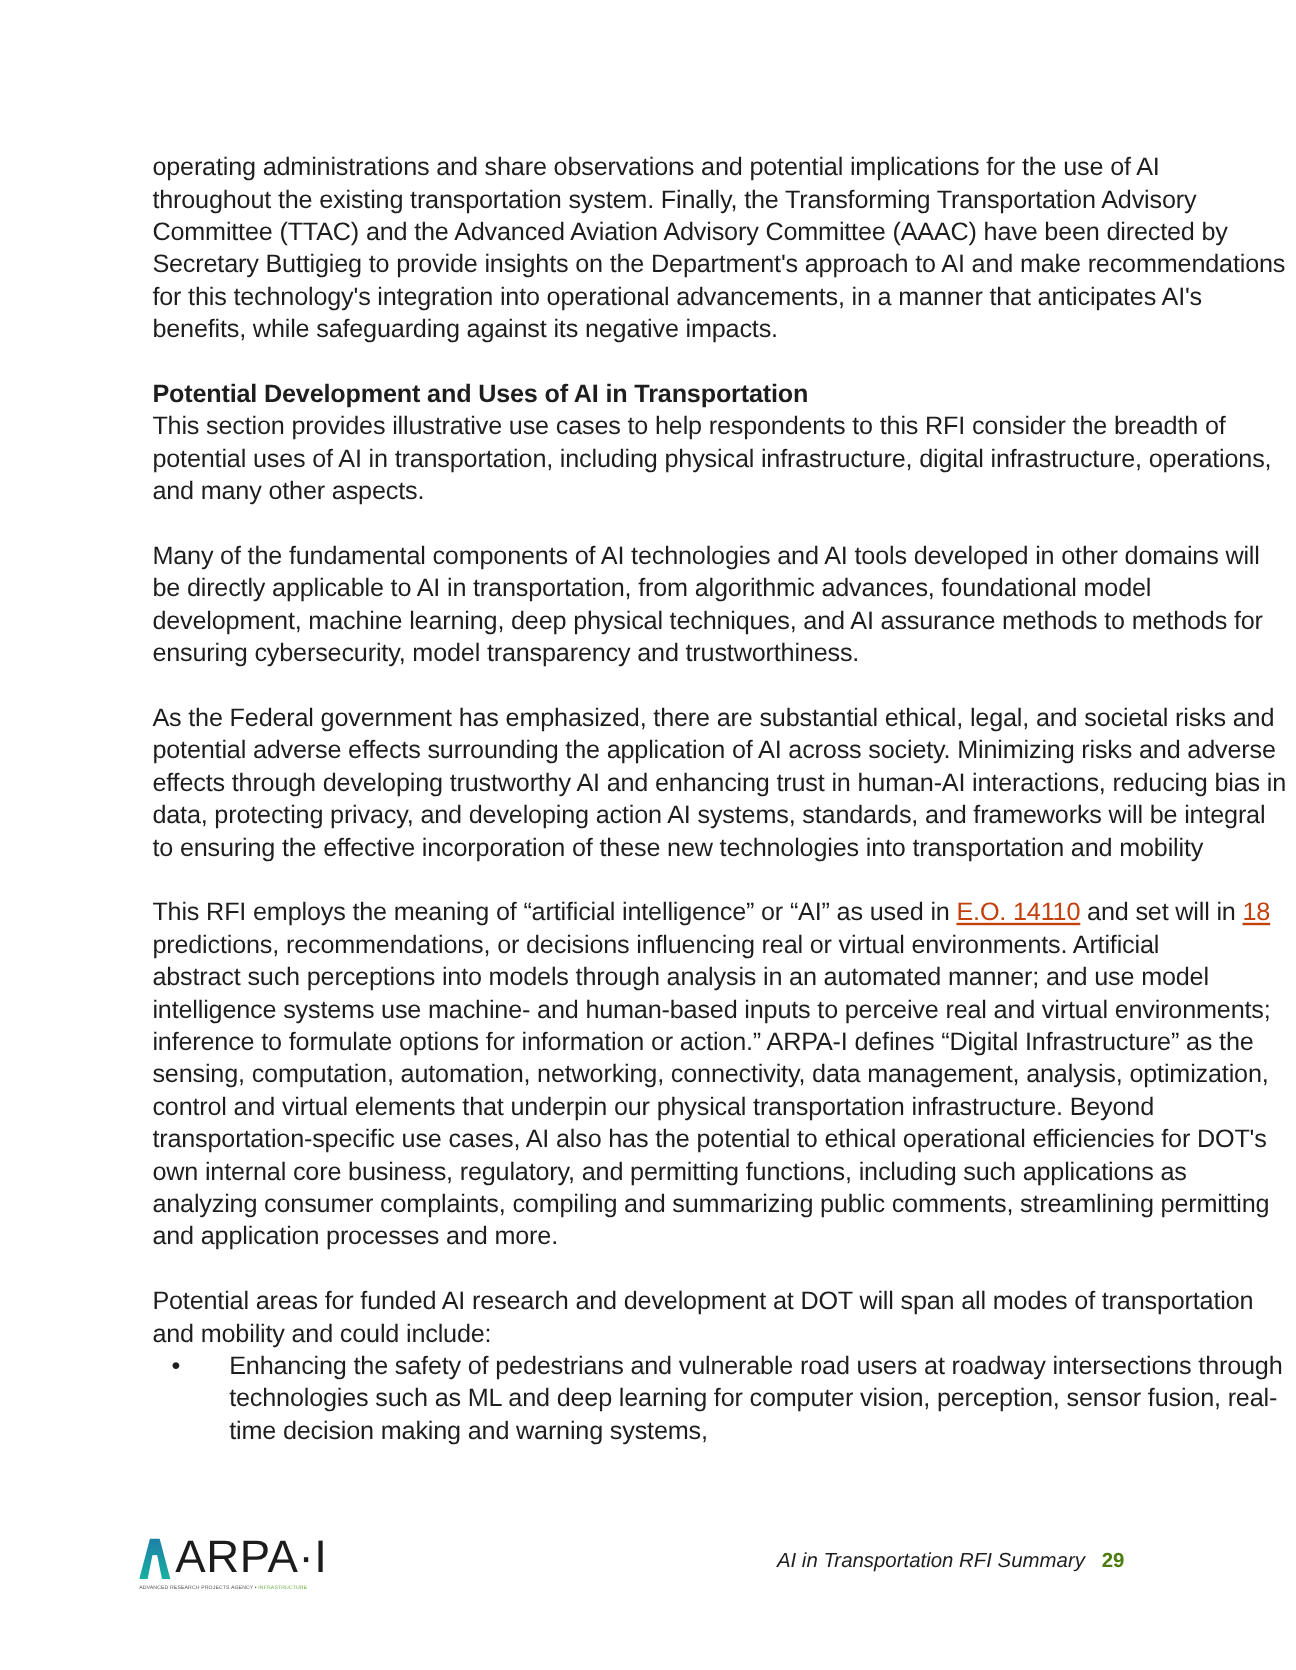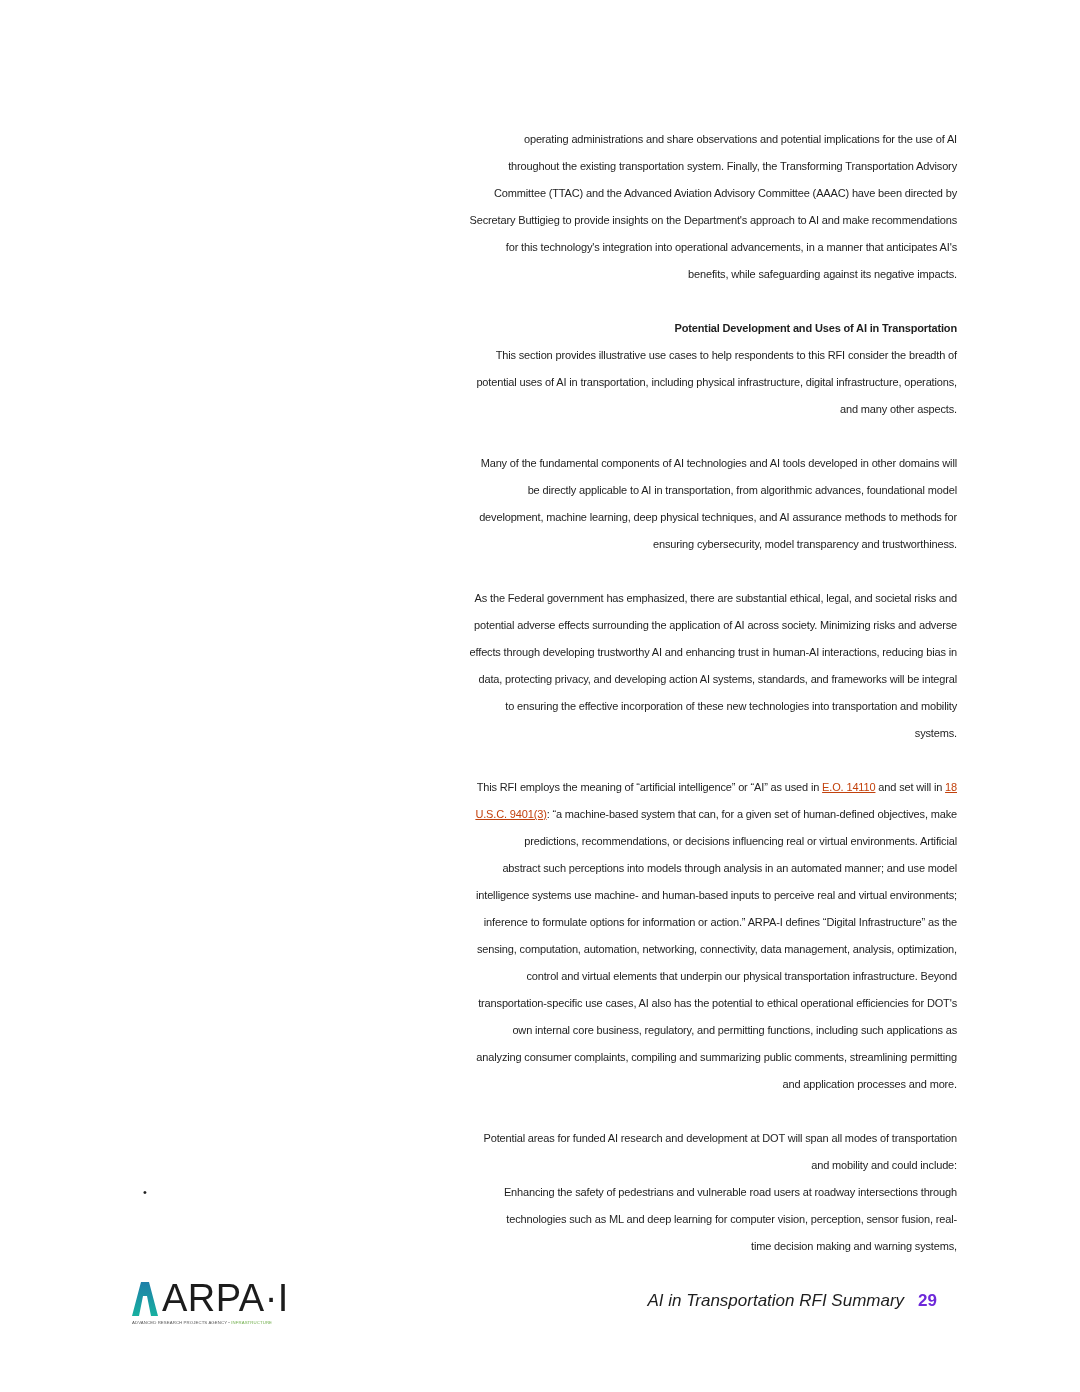--- a/index.html
+++ b/index.html
@@ -1,50 +1,49 @@
 <!DOCTYPE html>
 <html><head>
 <meta charset="utf-8">
 <style>
   html, body { margin: 0; padding: 0; background: #ffffff; }
   body { width: 1080px; height: 1392px; position: relative; overflow: hidden; }
   .page {
     position: absolute; left: 127px; top: 126px; width: 830px;
     font-family: "Liberation Sans", sans-serif;
-    font-size: 11px; line-height: 27px; color: #1e1e1e;
+    font-size: 21px; line-height: 27px; color: #1e1e1e;
     letter-spacing: -0.15px;
-    text-align: right;
   }
   .page p { margin: 0; }
   .gap { height: 27px; }
   .heading { font-weight: bold; }
   .line { white-space: nowrap; display: block; }
   a.link { color: #c2410c; text-decoration: underline; }
   ul.bullets { list-style: none; margin: 0; padding: 0; }
   ul.bullets li { position: relative; padding-left: 64px; }
   ul.bullets li .bullet { position: absolute; left: 16px; top: 0; }
-  .footer-logo { position: absolute; left: 132px; top: 1280px; width: 160px; height: 50px; }
+  .footer-logo { position: absolute; left: 116px; top: 1280px; width: 160px; height: 50px; }
   .logo-mark { position: absolute; left: 0; top: 2px; width: 26px; height: 34px; }
   .logo-text {
     position: absolute; left: 30px; top: -4px;
     font-family: "Liberation Sans", sans-serif; font-size: 38px; font-weight: normal;
     color: #1c1c1c; letter-spacing: 0.5px; line-height: 44px;
   }
   .logo-sub {
     position: absolute; left: 0; top: 40px; font-family: "Liberation Sans", sans-serif;
     font-size: 4.3px; color: #555; white-space: nowrap; letter-spacing: 0.1px;
   }
   .logo-sub .infra { color: #6fae4a; }
   .footer-right {
     position: absolute; right: 143px; top: 1291px;
     font-family: "DejaVu Sans", sans-serif; font-size: 16px; color: #1e1e1e;
     white-space: nowrap;
   }
   .footer-right .title { font-style: italic; font-family: "Liberation Sans", sans-serif; font-size: 17px; }
-  .footer-right .pagenum { color: #6d28d9; font-weight: bold; margin-left: 14px; font-family: "Liberation Sans", sans-serif; font-size: 17px; margin-top: 24px; }
+  .footer-right .pagenum { color: #4d7c0f; font-weight: bold; margin-left: 14px; font-family: "Liberation Sans", sans-serif; font-size: 17px; margin-top: 24px; }
 </style>
 </head>
 <body>
 
 <div class="page">
   <p>
     <span class="line">operating administrations and share observations and potential implications for the use of AI</span>
     <span class="line">throughout the existing transportation system. Finally, the Transforming Transportation Advisory</span>
     <span class="line">Committee (TTAC) and the Advanced Aviation Advisory Committee (AAAC) have been directed by</span>
     <span class="line">Secretary Buttigieg to provide insights on the Department's approach to AI and make recommendations</span>
@@ -68,27 +67,25 @@
     <span class="line">ensuring cybersecurity, model transparency and trustworthiness.</span>
   </p>
   <div class="gap"></div>
 
   <p>
     <span class="line">As the Federal government has emphasized, there are substantial ethical, legal, and societal risks and</span>
     <span class="line">potential adverse effects surrounding the application of AI across society. Minimizing risks and adverse</span>
     <span class="line">effects through developing trustworthy AI and enhancing trust in human-AI interactions, reducing bias in</span>
     <span class="line">data, protecting privacy, and developing action AI systems, standards, and frameworks will be integral</span>
     <span class="line">to ensuring the effective incorporation of these new technologies into transportation and mobility</span>
-    <span class="line">systems.</span>
   </p>
   <div class="gap"></div>
 
   <p>
     <span class="line"><span>This RFI employs the meaning of “artificial intelligence” or “AI” as used in </span><a class="link">E.O. 14110</a><span> and set will in </span><a class="link">18</a></span>
-    <span class="line"><a class="link">U.S.C. 9401(3)</a><span>: “a machine-based system that can, for a given set of human-defined objectives, make</span></span>
     <span class="line">predictions, recommendations, or decisions influencing real or virtual environments. Artificial</span>
     <span class="line">abstract such perceptions into models through analysis in an automated manner; and use model</span>
     <span class="line">intelligence systems use machine- and human-based inputs to perceive real and virtual environments;</span>
     <span class="line">inference to formulate options for information or action.” ARPA-I defines “Digital Infrastructure” as the</span>
     <span class="line">sensing, computation, automation, networking, connectivity, data management, analysis, optimization,</span>
     <span class="line">control and virtual elements that underpin our physical transportation infrastructure. Beyond</span>
     <span class="line">transportation-specific use cases, AI also has the potential to ethical operational efficiencies for DOT's</span>
     <span class="line">own internal core business, regulatory, and permitting functions, including such applications as</span>
     <span class="line">analyzing consumer complaints, compiling and summarizing public comments, streamlining permitting</span>
     <span class="line">and application processes and more.</span>

